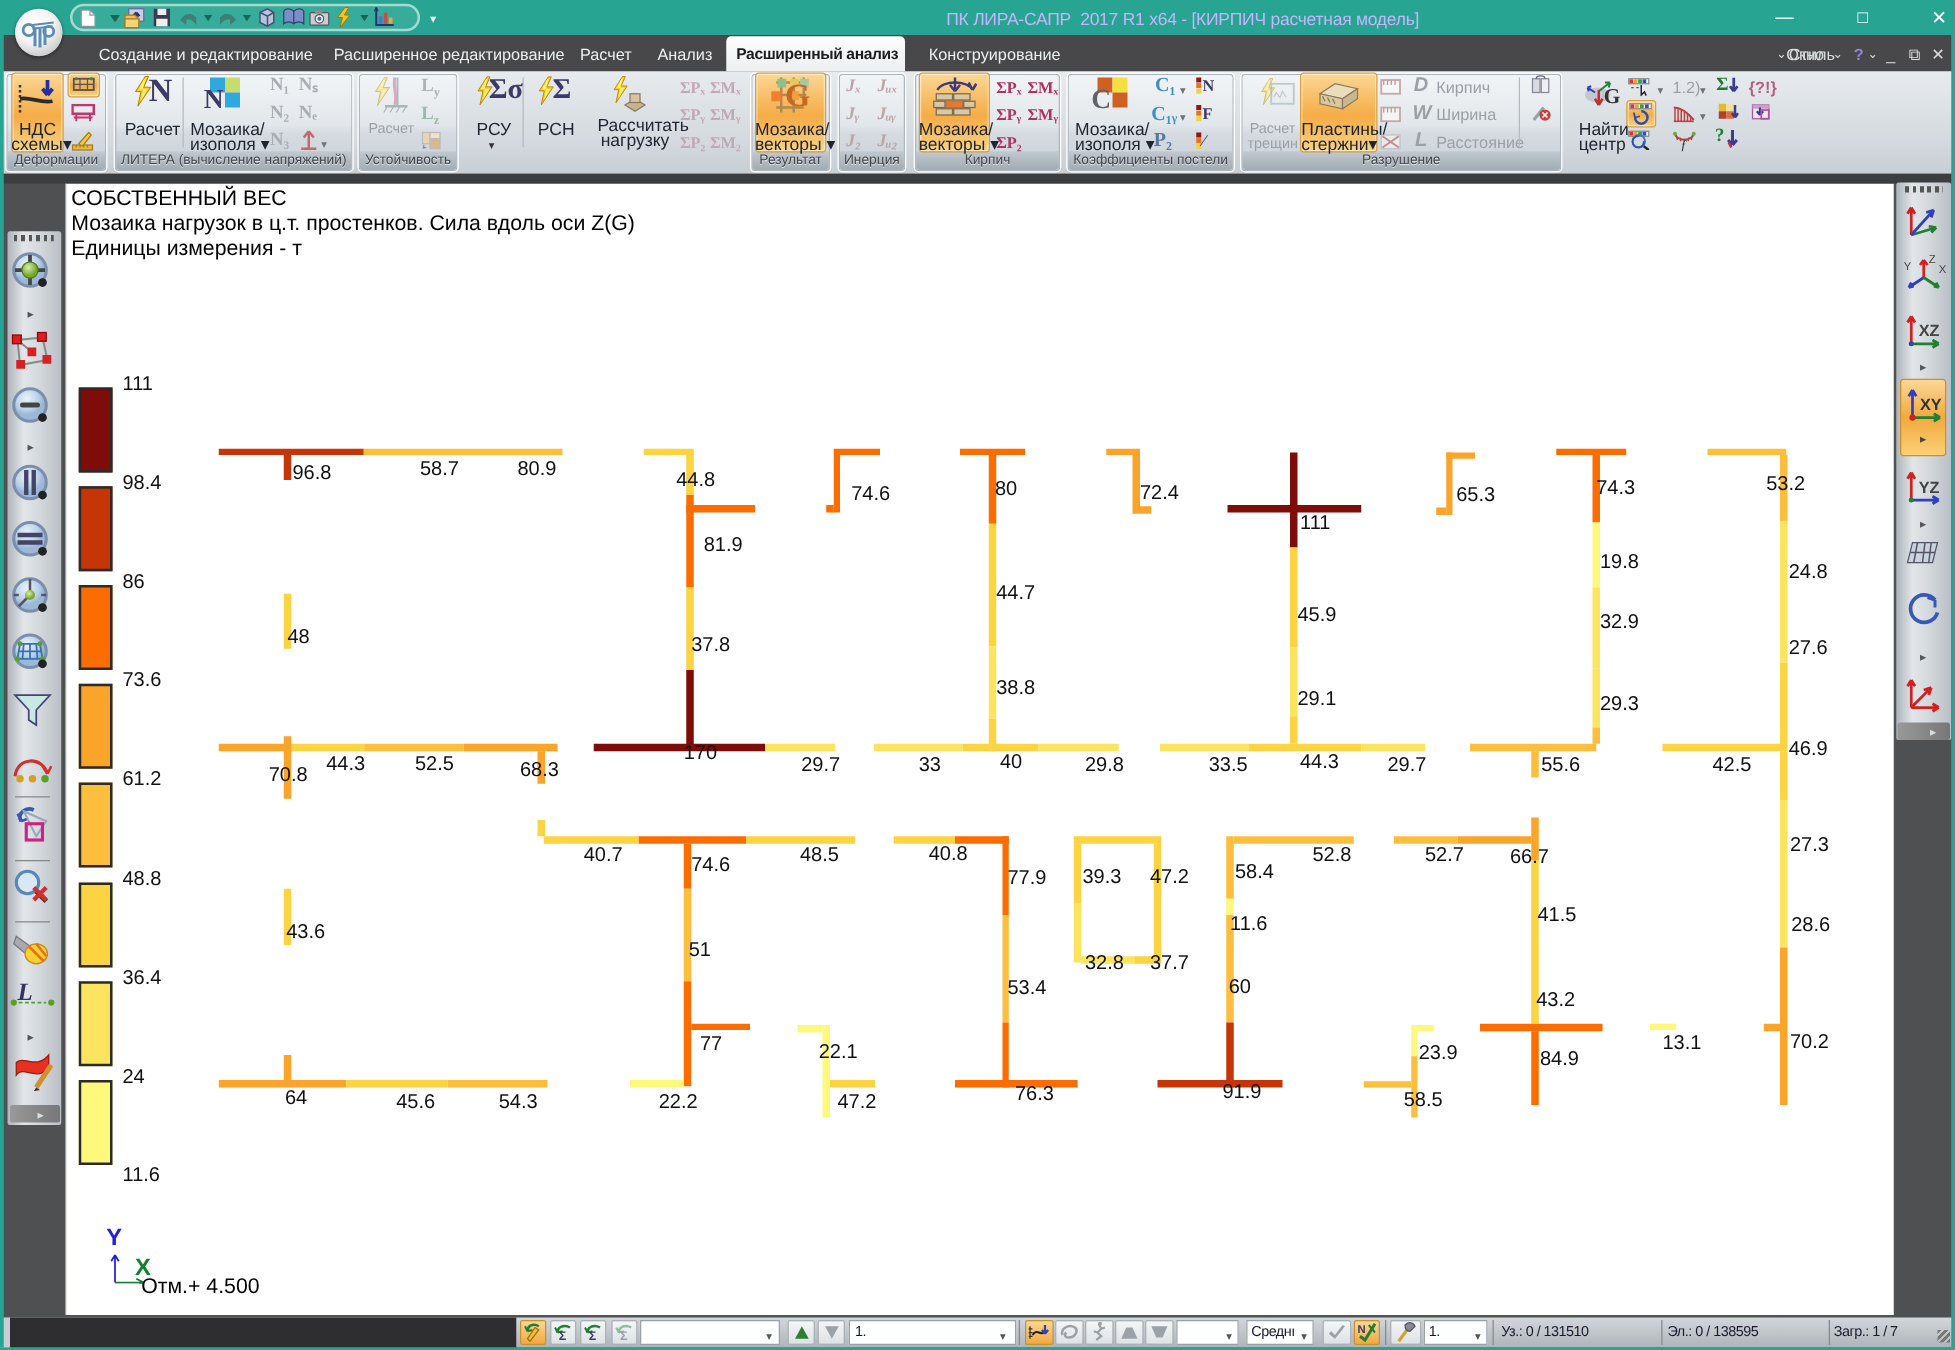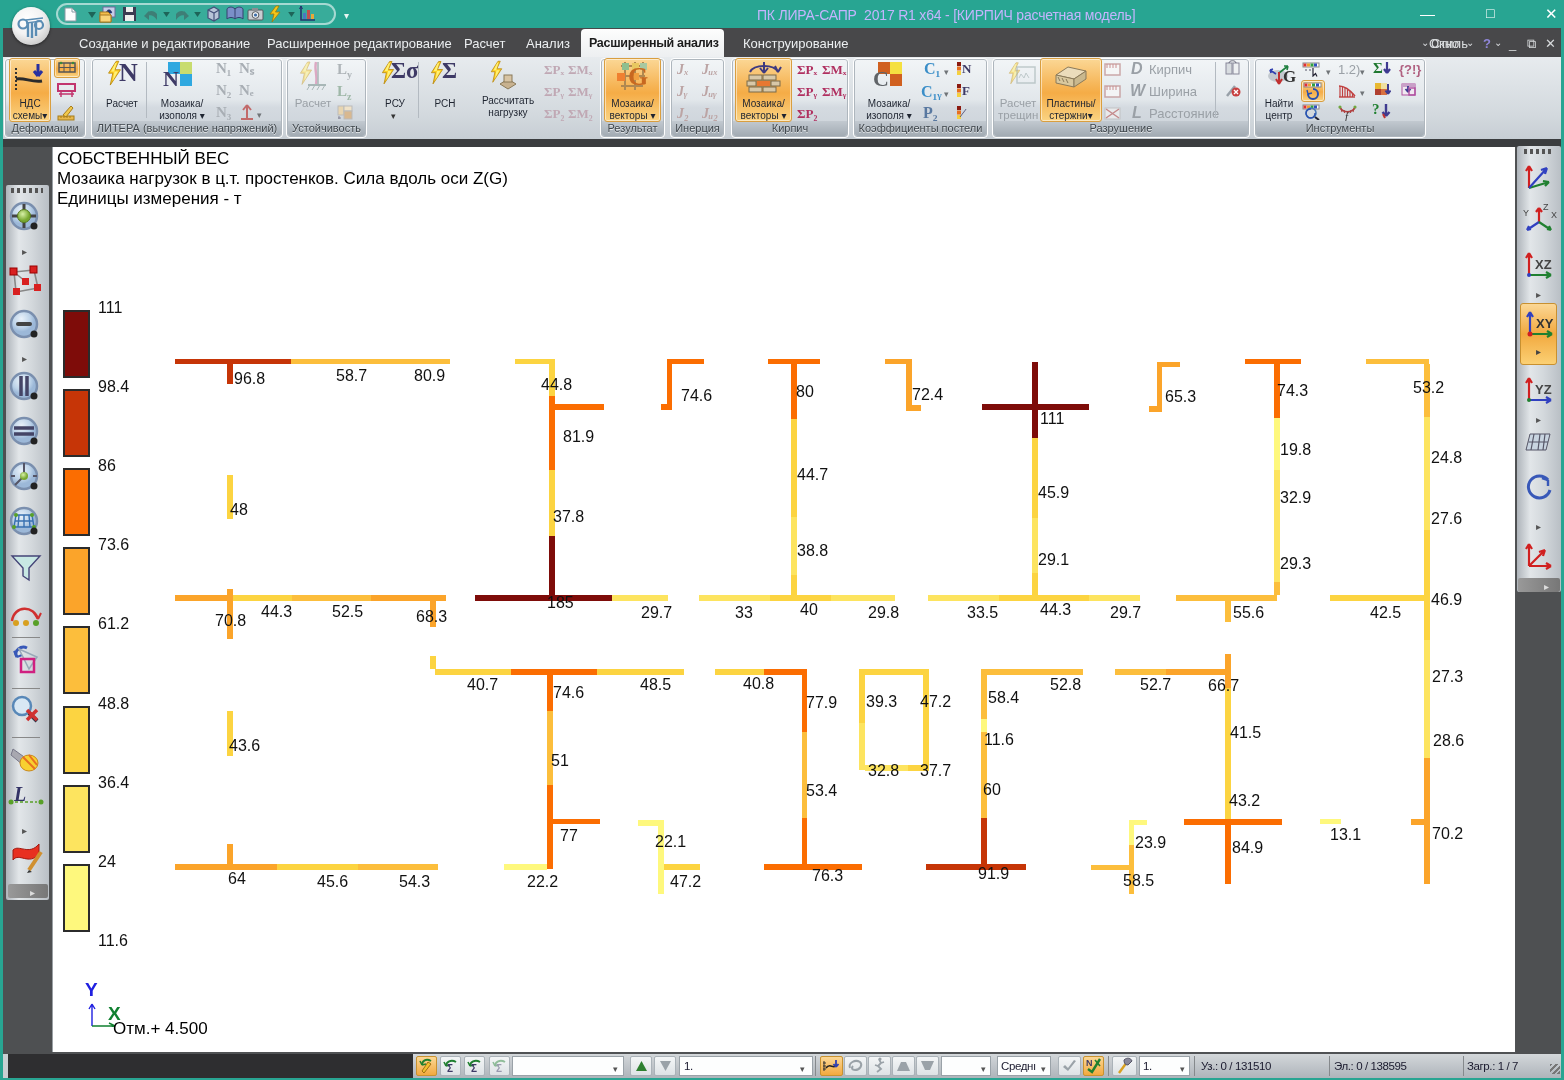--- a/index.html
+++ b/index.html
@@ -16,21 +16,21 @@
 
 .mtab{position:absolute;top:36px;font-size:13px;color:#ECEFF1;white-space:pre}
 #seltab{position:absolute;left:581px;top:29px;width:143px;height:28px;background:linear-gradient(#FDFDFD,#EDEFF1);border-radius:4px 4px 0 0}
 #seltab span{position:absolute;left:8px;top:7px;font-size:12.5px;font-weight:bold;color:#1C1C1C;white-space:pre;letter-spacing:-0.3px}
 .mright{position:absolute;top:36px;font-size:13px;color:#D8DBDD;white-space:pre}
 
 #ribbon{position:absolute;left:0;top:57px;width:1564px;height:82px;background:linear-gradient(#E7EBEE,#D3D9DE 70%,#C7CED4)}
 .grp{position:absolute;top:58px;height:80px;border-radius:4px;border:1px solid #FFFFFF;background:linear-gradient(#F2F5F7,#E2E7EB 52%,#D4DAE0 62%,#CBD2D9);box-shadow:0 0 0 1px #AEB6BD inset}
 .glab{position:absolute;left:1px;right:1px;bottom:1px;height:15px;border-radius:0 0 3px 3px;background:linear-gradient(#C2C9D0,#A2ABB3);color:#3F464C;font-size:11px;text-align:center;line-height:15px;white-space:pre;overflow:hidden;text-shadow:0 1px 0 rgba(255,255,255,.7)}
 .obtn{position:absolute;border-radius:3px;border:1px solid #D99E3F;background:linear-gradient(#FBD795,#F6B353 45%,#F5AC46 55%,#FAD382);box-shadow:0 0 0 1px rgba(255,255,255,.5) inset}
-.btxt{position:absolute;font-size:10px;color:#1E2430;text-align:center;line-height:11.5px;white-space:pre}
+.btxt{position:absolute;font-size:14px;color:#1E2430;text-align:center;line-height:11.5px;white-space:pre}
 .gtxt{position:absolute;font-size:11.5px;color:#9AA0A6;text-align:center;line-height:11.5px;white-space:pre}
 .glyph{position:absolute;font-size:13px;line-height:13px;white-space:pre}
 .vsep{position:absolute;width:1px;background:#B3BAC1}
 
 #darkstrip{position:absolute;left:0;top:139px;width:1564px;height:8px;background:#3B3D3F}
 
 #leftdark{position:absolute;left:0;top:147px;width:52px;height:907px;background:#4E5052}
 #lefttb{position:absolute;left:6px;top:185px;width:43px;height:715px;background:linear-gradient(90deg,#AEB4BA,#E2E6E9 30%,#D3D8DC 60%,#B9BFC5);border-radius:2px}
 #rightdark{position:absolute;left:1516px;top:147px;width:48px;height:907px;background:#4E5052}
 #righttb{position:absolute;left:1517px;top:146px;width:44px;height:446px;background:linear-gradient(90deg,#AEB4BA,#E2E6E9 30%,#D3D8DC 60%,#B9BFC5);border-radius:2px}
@@ -159,23 +159,20 @@
       <div class="glab">Инерция</div>
     </div>
 <div class="grp" style="left:731px;width:118px">
       <div class="glab">Кирпич</div>
     </div>
 <div class="grp" style="left:853px;width:135px">
       <div class="glab">Коэффициенты постели</div>
     </div>
 <div class="grp" style="left:992px;width:258px">
       <div class="glab">Разрушение</div>
-    </div>
-<div class="grp" style="left:1254px;width:172px">
-      <div class="glab">Инструменты</div>
     </div>
 <div class="obtn" style="left:9px;top:58px;width:42px;height:64px"></div>
 <svg class="abs" style="left:12px;top:62px" width="36" height="34" viewBox="0 0 36 34">
 <path d="M4 6 V28" stroke="#333" stroke-width="2" stroke-dasharray="2,2"></path>
 <path d="M4 17 C12 15 20 21 30 19" stroke="#2B2B2B" stroke-width="3" fill="none"></path>
 <path d="M26 2 V14 M26 14 L22 9 M26 14 L30 9" stroke="#2830A0" stroke-width="3" fill="none"></path>
     </svg>
 <div class="btxt" style="left:9px;top:98px;width:42px">НДС<br>схемы▾</div>
 <div class="obtn" style="left:54px;top:58px;width:26px;height:20px"></div>
 <svg class="abs" style="left:58px;top:61px" width="18" height="15" viewBox="0 0 18 15">
@@ -765,21 +762,21 @@
 <div class="plbl" style="left:1227px;top:342px">32.9</div>
 <div class="plbl" style="left:1378px;top:363px">27.6</div>
 <div class="plbl" style="left:500px;top:361px">37.8</div>
 <div class="plbl" style="left:744px;top:395px">38.8</div>
 <div class="plbl" style="left:985px;top:404px">29.1</div>
 <div class="plbl" style="left:1227px;top:408px">29.3</div>
 <div class="plbl" style="left:162px;top:465px">70.8</div>
 <div class="plbl" style="left:208px;top:456px">44.3</div>
 <div class="plbl" style="left:279px;top:456px">52.5</div>
 <div class="plbl" style="left:363px;top:461px">68.3</div>
-<div class="plbl" style="left:494px;top:447px">185</div>
+<div class="plbl" style="left:494px;top:447px">170</div>
 <div class="plbl" style="left:588px;top:457px">29.7</div>
 <div class="plbl" style="left:682px;top:457px">33</div>
 <div class="plbl" style="left:747px;top:454px">40</div>
 <div class="plbl" style="left:815px;top:457px">29.8</div>
 <div class="plbl" style="left:914px;top:457px">33.5</div>
 <div class="plbl" style="left:987px;top:454px">44.3</div>
 <div class="plbl" style="left:1057px;top:457px">29.7</div>
 <div class="plbl" style="left:1180px;top:457px">55.6</div>
 <div class="plbl" style="left:1317px;top:457px">42.5</div>
 <div class="plbl" style="left:1378px;top:444px">46.9</div>

